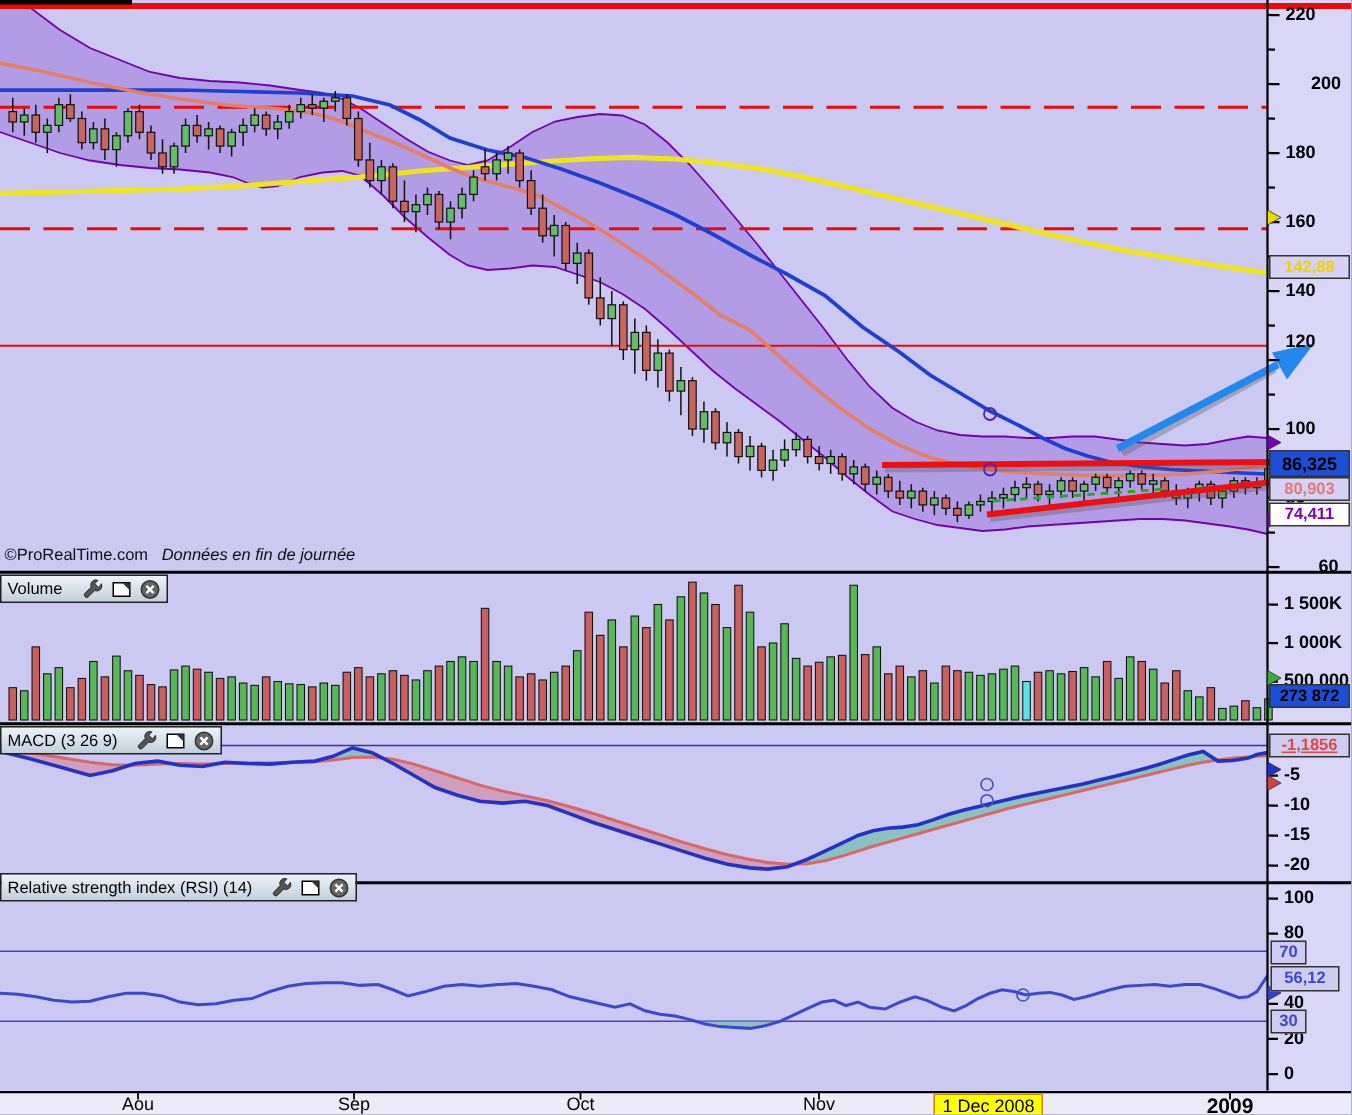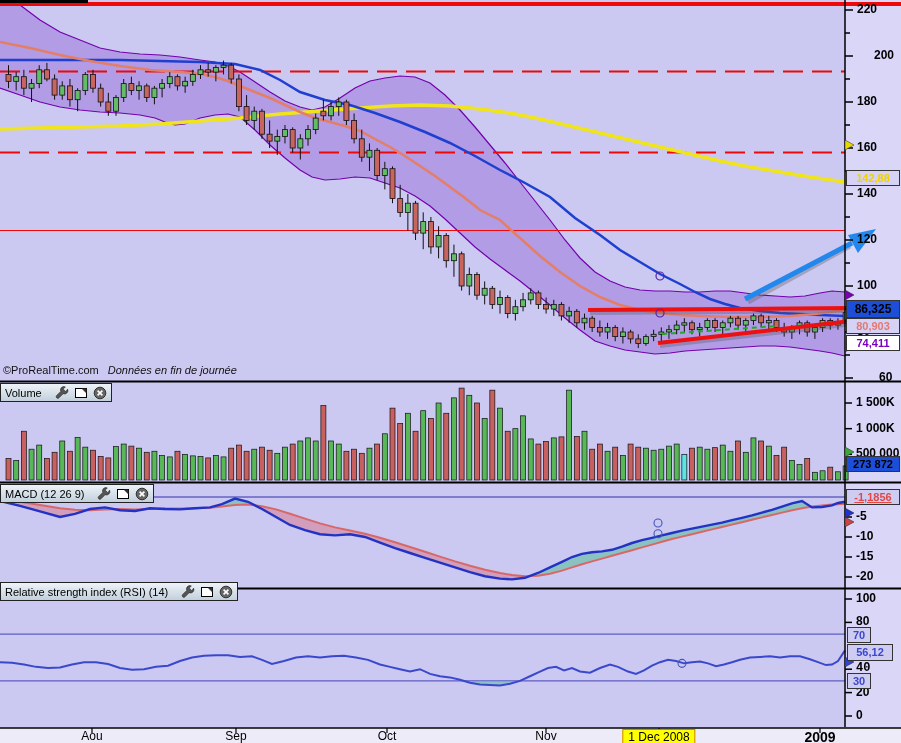--- a/index.html
+++ b/index.html
@@ -491,21 +491,21 @@
     <span class="ic"><svg viewBox="0 0 14 14" width="14" height="14">
           <rect x="1.5" y="2.5" width="11" height="9" fill="#fff" stroke="#000"></rect>
           <path d="M7.5 2.5h5v5z" fill="#333"></path>
         </svg></span>
     <span class="ic"><svg viewBox="0 0 14 14" width="14" height="14">
           <circle cx="7" cy="7" r="5.8" fill="#666" stroke="#333"></circle>
           <path d="M4.6 4.6l4.8 4.8M9.4 4.6l-4.8 4.8" stroke="#fff" stroke-width="1.6"></path>
         </svg></span>
   </div>
   <div class="hdr" style="left:0;top:484px;">
-    <span class="ttl">MACD (12 26 9)</span>
+    <span class="ttl">MACD (3 26 9)</span>
     <span class="ic"><svg viewBox="0 0 14 14" width="14" height="14">
           <path d="M12.6 3.2a3.4 3.4 0 0 1-4.5 4.5L4 11.8a1.6 1.6 0 0 1-2.3-2.3L5.8 5.4a3.4 3.4 0 0 1 4.5-4.5L8.2 3.1l2.6 2.6z" fill="#555" stroke="#222" stroke-width="0.6"></path>
         </svg></span>
     <span class="ic"><svg viewBox="0 0 14 14" width="14" height="14">
           <rect x="1.5" y="2.5" width="11" height="9" fill="#fff" stroke="#000"></rect>
           <path d="M7.5 2.5h5v5z" fill="#333"></path>
         </svg></span>
     <span class="ic"><svg viewBox="0 0 14 14" width="14" height="14">
           <circle cx="7" cy="7" r="5.8" fill="#666" stroke="#333"></circle>
           <path d="M4.6 4.6l4.8 4.8M9.4 4.6l-4.8 4.8" stroke="#fff" stroke-width="1.6"></path>
@@ -542,29 +542,29 @@
     <span class="tlabel" style="left:387px;">Oct</span>
     <span class="tlabel" style="left:546px;">Nov</span>
     <span class="tlabel hl" style="left:659px;">1 Dec 2008</span>
     <span class="tlabel year" style="left:820px;">2009</span>
   </div>
 <div class="tick " style="left: 857px; top: 2px;">220</div>
     <div class="tick " style="left: 857px; top: 48px; margin-left: 17px;">200</div>
     <div class="tick " style="left: 857px; top: 94px;">180</div>
     <div class="tick " style="left: 857px; top: 140px;">160</div>
     <div class="tick " style="left: 857px; top: 186px;">140</div>
-    <div class="tick " style="left: 857px; top: 232px; text-align: center;">120</div>
+    <div class="tick " style="left: 857px; top: 220px; text-align: center;">120</div>
     <div class="tick " style="left: 857px; top: 278px;">100</div>
     <div class="tick " style="left: 857px; top: 324px;">80</div>
     <div class="tick " style="left: 879px; top: 370px;">60</div>
     <div class="tick " style="left: 856px; top: 395.005px;">1 500K</div>
     <div class="tick " style="left: 856px; top: 420.67px;">1 000K</div>
     <div class="tick " style="left: 856px; top: 446.335px;">500 000</div>
     <div class="tick " style="left: 856px; top: 509px;">-5</div>
     <div class="tick " style="left: 856px; top: 529px;">-10</div>
     <div class="tick " style="left: 856px; top: 549px;">-15</div>
     <div class="tick " style="left: 856px; top: 569px;">-20</div>
     <div class="tick " style="left: 856px; top: 591px;">100</div>
     <div class="tick " style="left: 856px; top: 614.4px;">80</div>
-    <div class="tick " style="left: 856px; top: 661.2px; font-family: Liberation Mono, monospace;">40</div>
+    <div class="tick " style="left: 856px; top: 661.2px;">40</div>
     <div class="tick " style="left: 856px; top: 684.6px;">20</div>
     <div class="tick " style="left: 856px; top: 708px;">0</div>
   </div>
 
 </body></html>

